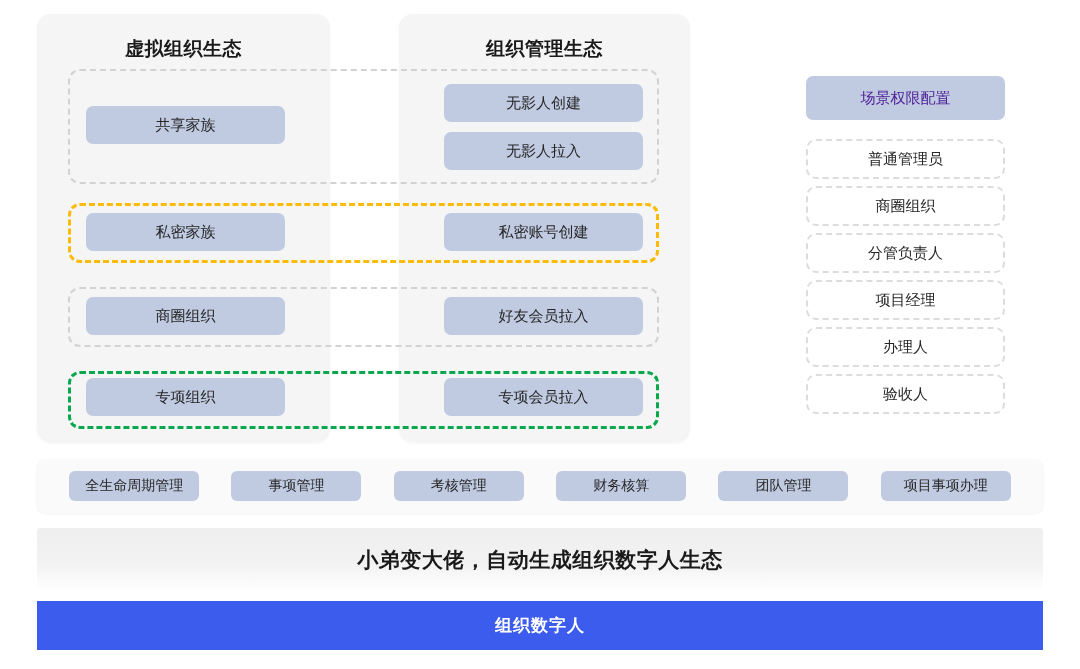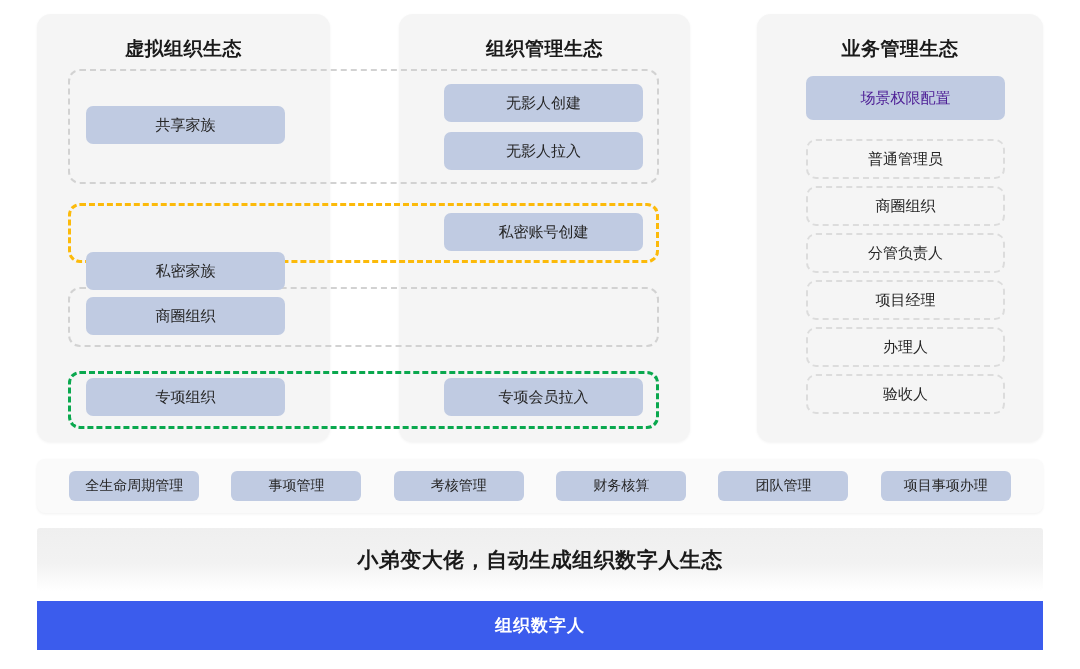--- a/index.html
+++ b/index.html
@@ -76,21 +76,21 @@
   
   .col-a { left: 86px;  width: 199px; }
   
   .col-b { left: 444px; width: 199px; }
 
   .chip.h38 { height: 38px; }
 
   #chip-shared-family   { top: 106px; }
   #chip-wuying-create   { top: 84px;  }
   #chip-wuying-pull     { top: 132px; }
-  #chip-private-family  { top: 213px; margin-top: 39px; }
+  #chip-private-family  { top: 213px; }
   #chip-private-account { top: 213px; }
   #chip-merchant-org    { top: 297px; }
   #chip-friend-pull     { top: 297px; }
   #chip-special-org     { top: 378px; }
   #chip-special-pull    { top: 378px; }
 
   
   #chip-scene-perm {
     position: absolute;
     left: 806px; top: 76px; width: 199px; height: 44px;
@@ -190,37 +190,35 @@
 <div id="stage">
 
   <div class="panel" id="panel-virtual">
     <div class="panel-title">虚拟组织生态</div>
   </div>
 
   <div class="panel" id="panel-org">
     <div class="panel-title">组织管理生态</div>
   </div>
 
-  <div class="panel" id="panel-business">
-    <div class="panel-title">业务管理生态</div>
-  </div>
 
   <div class="group-band gray" id="band-shared"></div>
   <div class="group-band yellow" id="band-private"></div>
   <div class="group-band gray" id="band-business"></div>
   <div class="group-band green" id="band-special"></div>
 
   <div class="chip col-a h38" id="chip-shared-family">共享家族</div>
   <div class="chip col-a h38" id="chip-private-family">私密家族</div>
   <div class="chip col-a h38" id="chip-merchant-org">商圈组织</div>
   <div class="chip col-a h38" id="chip-special-org">专项组织</div>
 
   <div class="chip col-b h38" id="chip-wuying-create">无影人创建</div>
   <div class="chip col-b h38" id="chip-wuying-pull">无影人拉入</div>
   <div class="chip col-b h38" id="chip-private-account">私密账号创建</div>
+  <div class="chip col-b h38" id="chip-friend-pull">好友会员拉入</div>
   <div class="chip col-b h38" id="chip-special-pull">专项会员拉入</div>
 
   <div id="chip-scene-perm">场景权限配置</div>
 
   <div class="role-box" style="top:139px">普通管理员</div>
   <div class="role-box" style="top:186px">商圈组织</div>
   <div class="role-box" style="top:233px">分管负责人</div>
   <div class="role-box" style="top:280px">项目经理</div>
   <div class="role-box" style="top:327px">办理人</div>
   <div class="role-box" style="top:374px">验收人</div>

